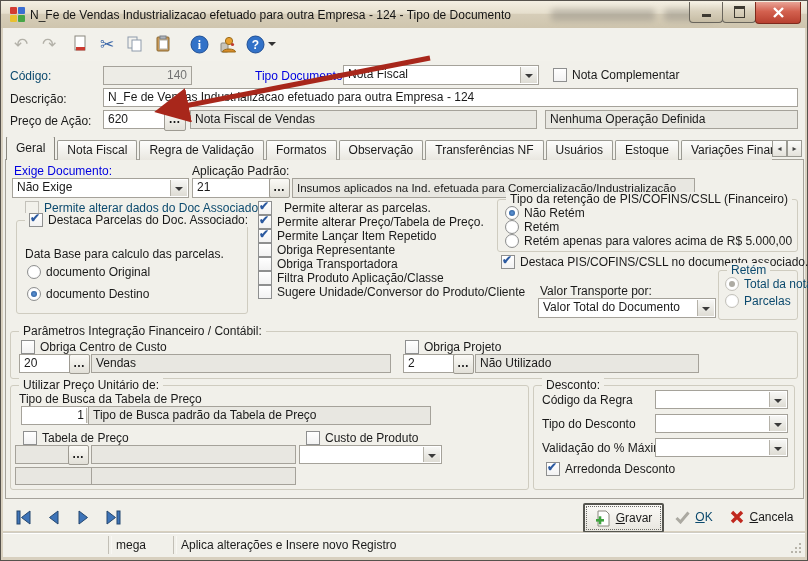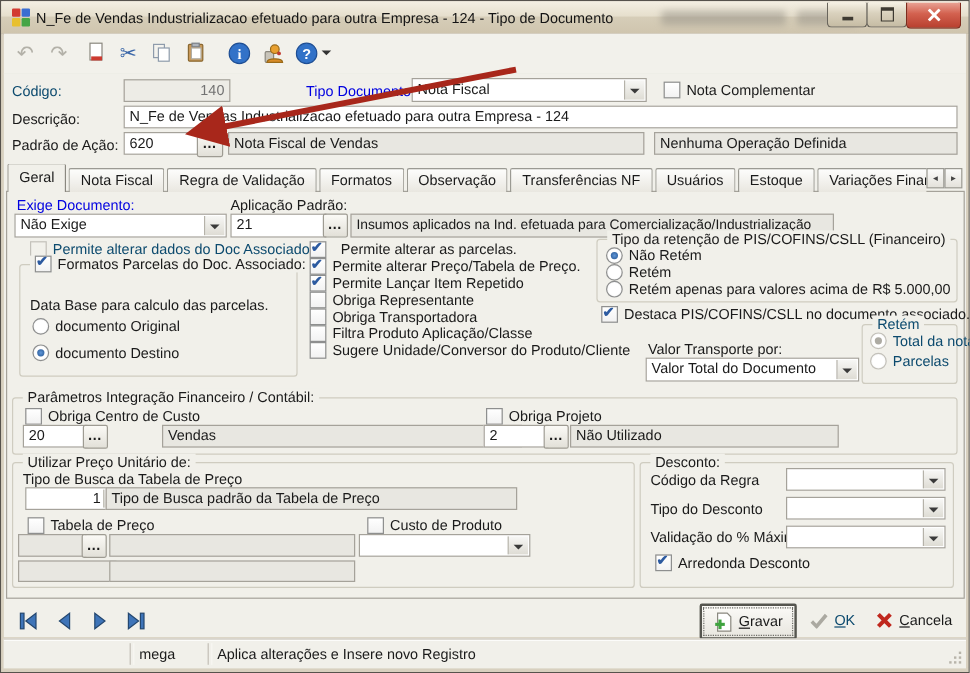--- a/index.html
+++ b/index.html
@@ -171,21 +171,21 @@
     <span class="ddb"></span>
   </div>
   <div class="ckrow" style="left:553px;top:68px;">
     <span class="cb"></span>
     <span>Nota Complementar</span>
   </div>
 
   <div class="abs lbl" style="left:10px;top:92px;">Descrição:</div>
   <div class="ed" style="left:103px;top:88px;width:685px;height:17px;">N_Fe de Vendas Industrializacao efetuado para outra Empresa - 124</div>
 
-  <div class="abs lbl" style="left:10px;top:114px;">Padrão de Ação:</div>
+  <div class="abs lbl" style="left:10px;top:114px;">Preço de Ação:</div>
   <div class="ed" style="left:103px;top:110px;width:54px;height:17px;">620</div>
   <div class="ellb" style="left:164px;top:110px;width:20px;height:19px;">…</div>
   <div class="ed ro" style="left:190px;top:110px;width:337px;height:17px;">Nota Fiscal de Vendas</div>
   <div class="ed ro" style="left:545px;top:110px;width:243px;height:17px;">Nenhuma Operação Definida</div>
 
   <svg class="abs" style="left:130px;top:46px;width:310px;height:80px;z-index:6;pointer-events:none;">
     <defs>
         <marker id="ah" markerWidth="7" markerHeight="7" refX="5" refY="3.5" orient="auto">
       <path d="M0,0 L7,3.5 L0,7 z" fill="#A8271B"></path>
         </marker>
@@ -222,21 +222,21 @@
   <div class="ed ro" style="left:292px;top:178px;width:393px;height:18px;font-size:11.5px;line-height:18px;">Insumos aplicados na Ind. efetuada para Comercialização/Industrialização</div>
 
   <div class="ckrow dis" style="left:25px;top:201px;">
     <span class="cb dis2"></span>
     <span>Permite alterar dados do Doc Associado</span>
   </div>
 
   <div class="grp" style="left:16px;top:220px;width:230px;height:92px;">
     <div class="gcap ckrow" style="position:absolute;display:flex;">
       <span class="cb on"></span>
-      <span>Formatos Parcelas do Doc. Associado:</span>
+      <span>Destaca Parcelas do Doc. Associado:</span>
     </div>
     <div class="abs lbl" style="left:8px;top:26px;">Data Base para calculo das parcelas.</div>
     <div class="ckrow" style="left:10px;top:44px;">
       <span class="rb"></span>
       <span>documento Original</span>
     </div>
     <div class="ckrow" style="left:10px;top:66px;">
       <span class="rb on"></span>
       <span>documento Destino</span>
     </div>
@@ -310,21 +310,21 @@
   </div>
 
   <div class="grp" style="left:10px;top:331px;width:786px;height:46px;">
     <div class="gcap">Parâmetros Integração Financeiro / Contábil:</div>
     <div class="ckrow" style="left:10px;top:8px;">
       <span class="cb"></span>
       <span>Obriga Centro de Custo</span>
       </div>
     <div class="ed" style="left:8px;top:22px;width:44px;height:17px;">20</div>
     <div class="ellb" style="left:58px;top:22px;width:19px;height:18px;">…</div>
-    <div class="ed ro" style="left:80px;top:22px;width:290px;height:17px;margin-left:44px;">Vendas</div>
+    <div class="ed ro" style="left:80px;top:22px;width:290px;height:17px;">Vendas</div>
     <div class="ckrow" style="left:394px;top:8px;">
       <span class="cb"></span>
       <span>Obriga Projeto</span>
       </div>
     <div class="ed" style="left:392px;top:22px;width:44px;height:17px;">2</div>
     <div class="ellb" style="left:442px;top:22px;width:19px;height:18px;">…</div>
     <div class="ed ro" style="left:464px;top:22px;width:214px;height:17px;">Não Utilizado</div>
   </div>
 
   <div class="grp" style="left:10px;top:385px;width:517px;height:103px;">

